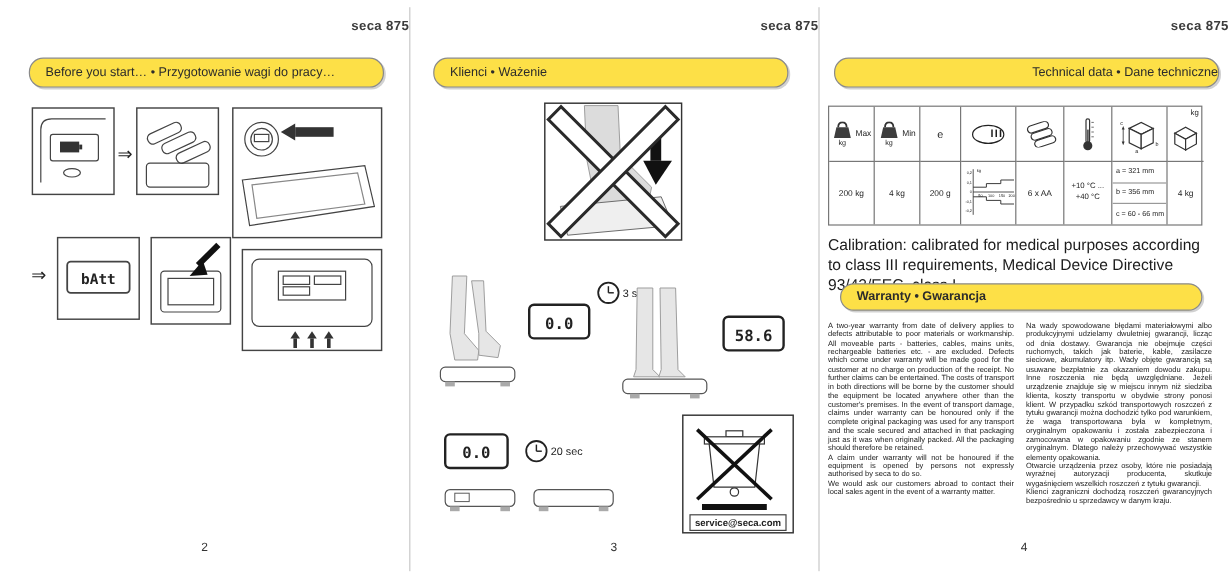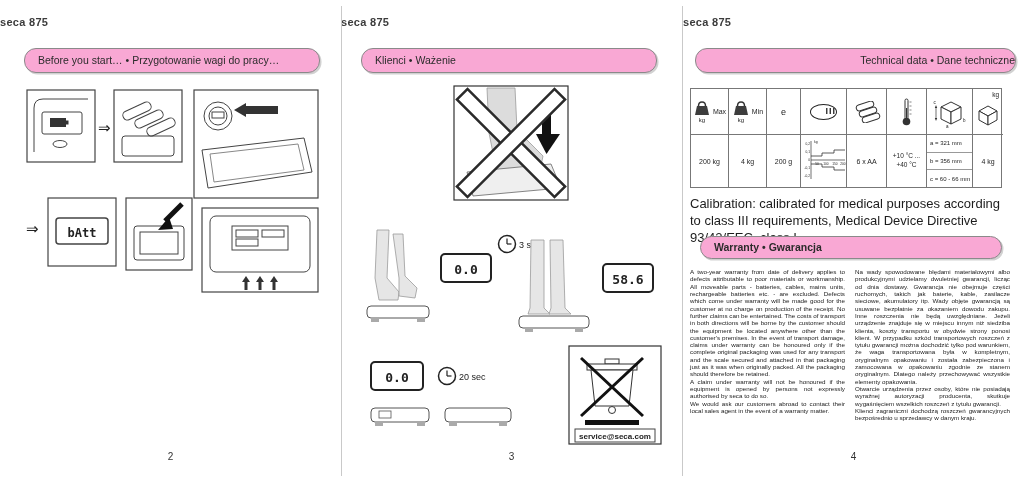--- a/index.html
+++ b/index.html
@@ -7,25 +7,25 @@
   body {
     width:1024px; height:482px; position:relative; overflow:hidden;
     background:#ffffff; font-family:"Liberation Sans", sans-serif; color:#222;
   }
   .page { position:absolute; top:0; height:482px; width:341px; }
   #page-1 { left:0; } #page-2 { left:341px; } #page-3 { left:683px; }
   .divider { position:absolute; top:6px; height:470px; width:1px; background:#c9c9c9; }
   #divider-1 { left:341px; } #divider-2 { left:682px; }
 
   .page-header {
-    position:absolute; top:16px; left:0; width:100%; text-align:left;
+    position:absolute; top:16px; left:0; width:100%; text-align:right;
     font-size:11px; font-weight:bold; color:#3c3c3c; letter-spacing:0.3px;
   }
   .title-box {
-    position:absolute; top:48px; height:25px; background:#f9a8d4;
+    position:absolute; top:48px; height:25px; background:#fde047;
     border:1px solid #8a8a8a; border-radius:12px;
     box-shadow:1.5px 1.5px 0 rgba(0,0,0,0.18);
     font-size:10.5px; color:#2b2b2b; line-height:23px; padding-left:13px;
     white-space:nowrap; overflow:hidden;
   }
   .page-num {
     position:absolute; bottom:20px; left:0; width:100%; text-align:center;
     font-size:10px; color:#333;
   }
 

